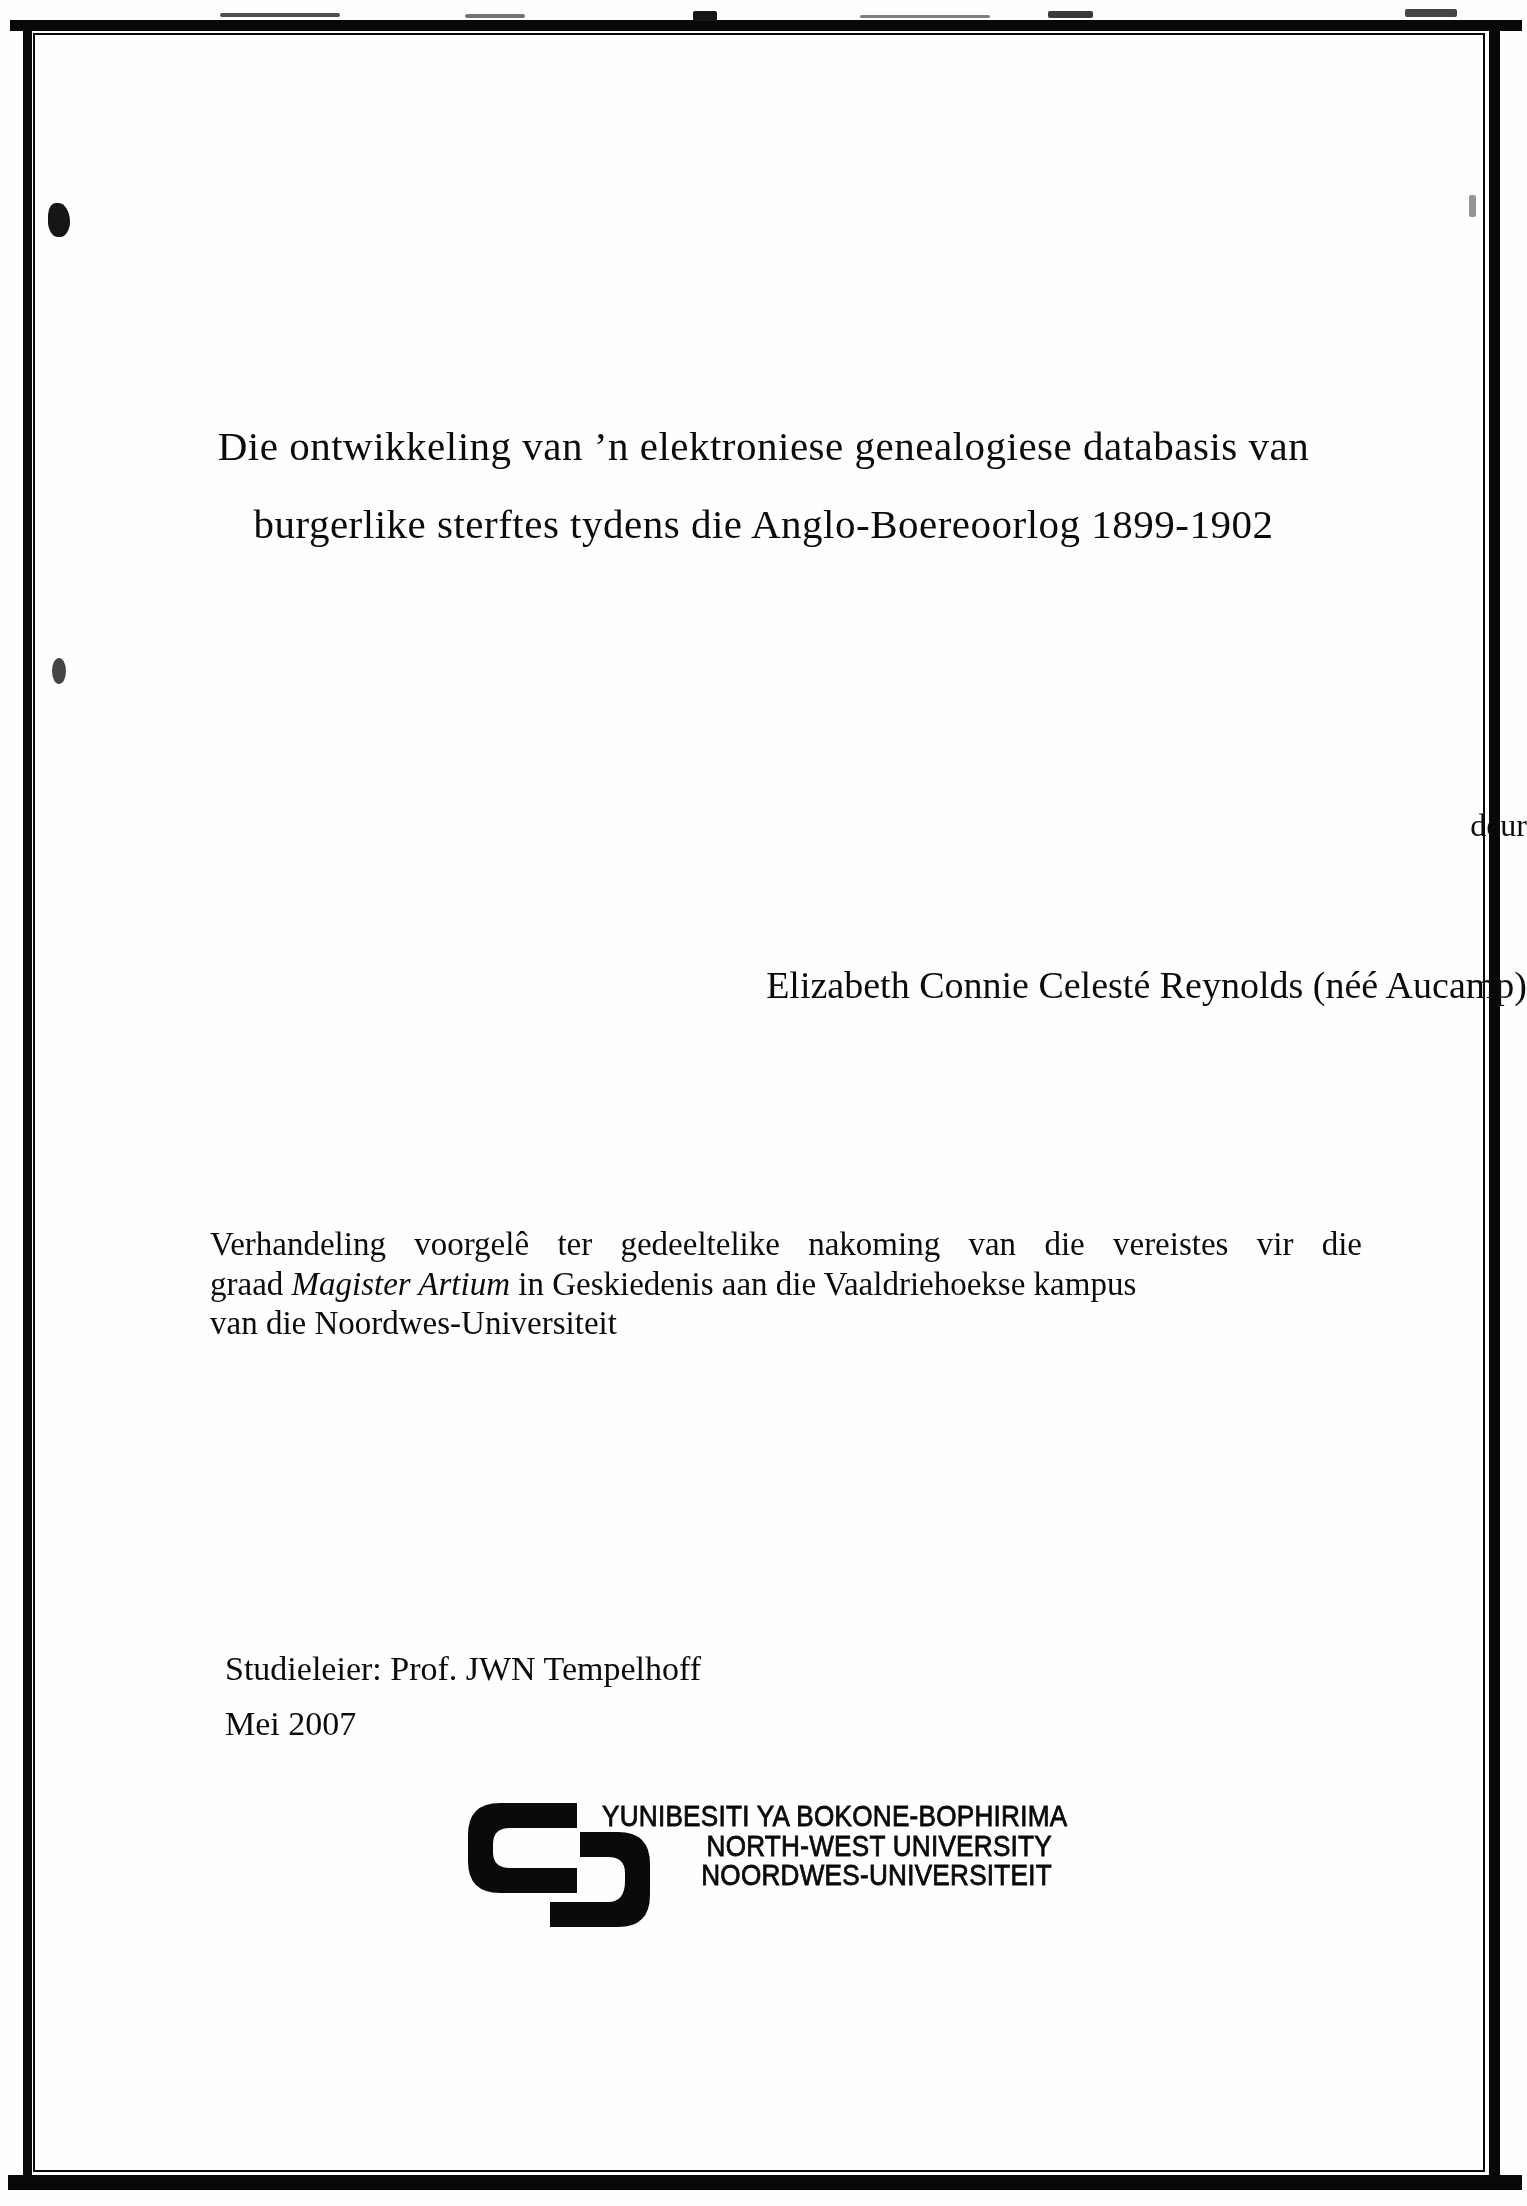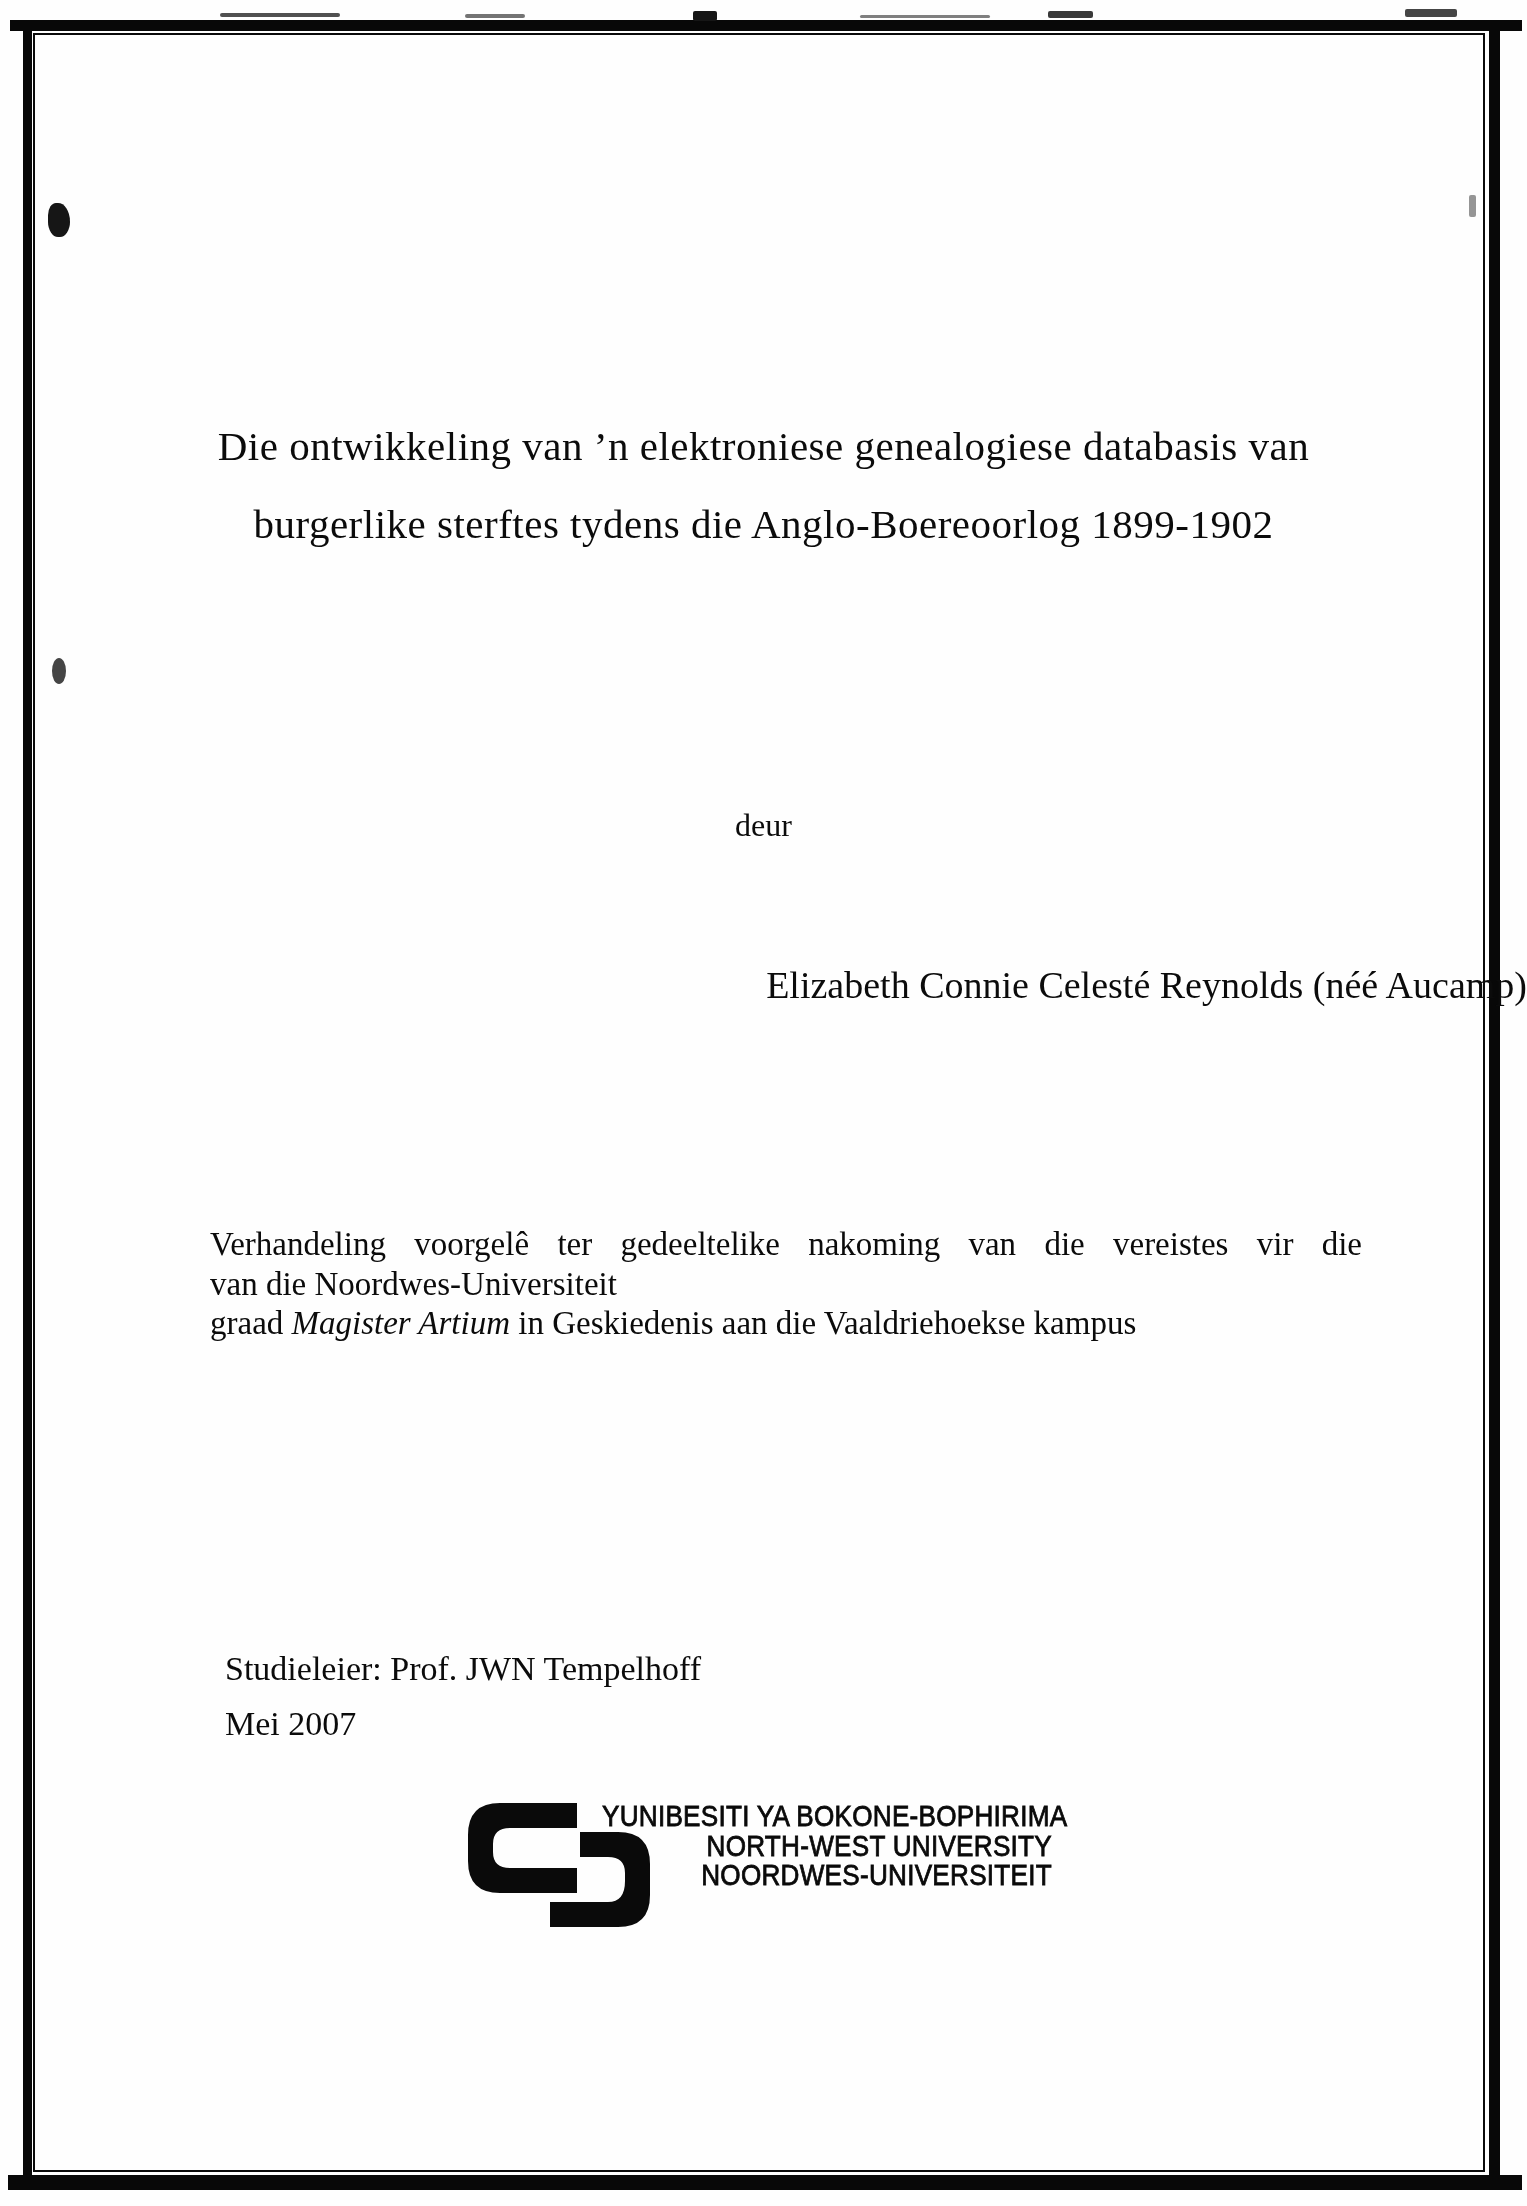--- a/index.html
+++ b/index.html
@@ -49,21 +49,21 @@
     line-height: 78px;
     text-align: center;
     letter-spacing: 0.5px;
   }
   .title span { display: block; }
   .byline {
     position: absolute;
     left: 0; right: 0; top: 805px;
     font-size: 32px;
     line-height: 40px;
-    text-align: center;
+    text-align: right;
   }
   .author {
     position: absolute;
     left: 0; right: 0; top: 962px;
     font-size: 38px;
     line-height: 46px;
     text-align: right;
   }
   .statement {
     position: absolute;
@@ -132,22 +132,22 @@
     <span>Die ontwikkeling van ’n elektroniese genealogiese databasis van</span>
     <span>burgerlike sterftes tydens die Anglo-Boereoorlog 1899-1902</span>
   </h1>
 
   <div class="byline">deur</div>
 
   <div class="author">Elizabeth Connie Celesté Reynolds (néé Aucamp)</div>
 
   <div class="statement">
     <div class="just">Verhandeling voorgelê ter gedeeltelike nakoming van die vereistes vir die</div>
+    <div><span>graad </span><span class="italic">Magister Artium</span><span> in Geskiedenis aan die Vaaldriehoekse kampus</span></div>
     <div>van die Noordwes-Universiteit</div>
-    <div><span>graad </span><span class="italic">Magister Artium</span><span> in Geskiedenis aan die Vaaldriehoekse kampus</span></div>
   </div>
 
   <div class="supervisor-block">
     <div>Studieleier: Prof. JWN Tempelhoff</div>
     <div>Mei 2007</div>
   </div>
 
   <svg class="logo-mark" viewBox="0 0 192 127" xmlns="http://www.w3.org/2000/svg" aria-hidden="true">
     <path fill="#0a0a0a" d="M109 0 H32 Q0 0 0 32 V58 Q0 90 32 90 H109 V65 H42 Q25 65 25 49 V41 Q25 25 42 25 H109 Z"></path>
     <path fill="#0a0a0a" d="M82 124 H150 Q182 124 182 92 V61 Q182 29 150 29 H112 V54 H140 Q157 54 157 70 V78 Q157 99 140 99 H82 Z"></path>

